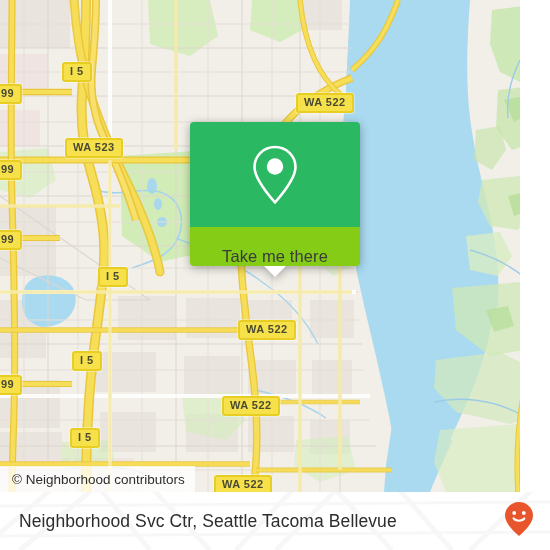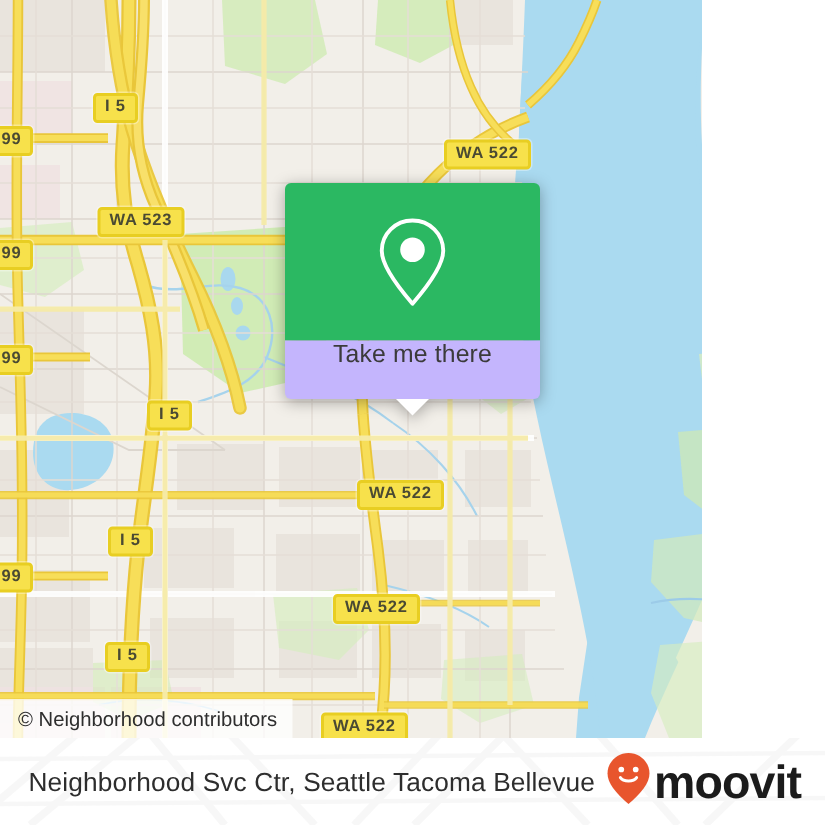--- a/index.html
+++ b/index.html
@@ -13,21 +13,21 @@
   #app {
     position: relative;
     width: 550px; height: 550px;
     overflow: hidden;
   }
 
   
   #map {
     position: absolute;
     left: 0; top: 0;
-    width: 468px; height: 492px;
+    width: 520px; height: 492px;
     overflow: hidden;
     background: #F2EFE9;
   }
 
   .map-svg { position:absolute; left:0; top:0; width:550px; height:492px; display:block; }
 
   
   .shield {
     position: absolute;
     background: #F7E14B;
@@ -54,24 +54,24 @@
     z-index: 40;
   }
   #popup-head {
     height: 105px;
     background: #2BB862;
     border-radius: 4px 4px 0 0;
     display:flex; align-items:center; justify-content:center;
   }
   #popup-head svg { display:block; }
   #popup-body {
-    background: #c4b5fd;
+    background: #84cc16;
     border-radius: 0 0 4px 4px;
     height: 39px;
-    display:flex; align-items:flex-start; justify-content:center;
+    display:flex; align-items:flex-end; justify-content:center;
   }
   #popup-label {
     color: #3b3b3b;
     font-size: 16.5px;
     letter-spacing: .1px;
   }
   #popup-tail {
     position:absolute;
     left: 50%;
     top: 144px;
@@ -437,18 +437,17 @@
 
     <div id="logo">
       <span>
         <svg width="30" height="36" viewBox="0 0 30 36" xmlns="http://www.w3.org/2000/svg">
           <path d="M15 1 C7.3 1 1 7.2 1 14.6 C1 21 6.5 27.6 15 35 C23.5 27.6 29 21 29 14.6 C29 7.2 22.7 1 15 1 Z" fill="#E8552D"></path>
           <circle cx="10.2" cy="12" r="1.9" fill="#ffffff"></circle>
           <circle cx="19.8" cy="12" r="1.9" fill="#ffffff"></circle>
           <path d="M9.6 17.4 C11.6 20.4 18.4 20.4 20.4 17.4" stroke="#ffffff" stroke-width="2" fill="none" stroke-linecap="round"></path>
         </svg>
       </span>
-      <span id="logo-word">moovit</span>
     </div>
 
   </div>
 
 </div>
 
 </body></html>

